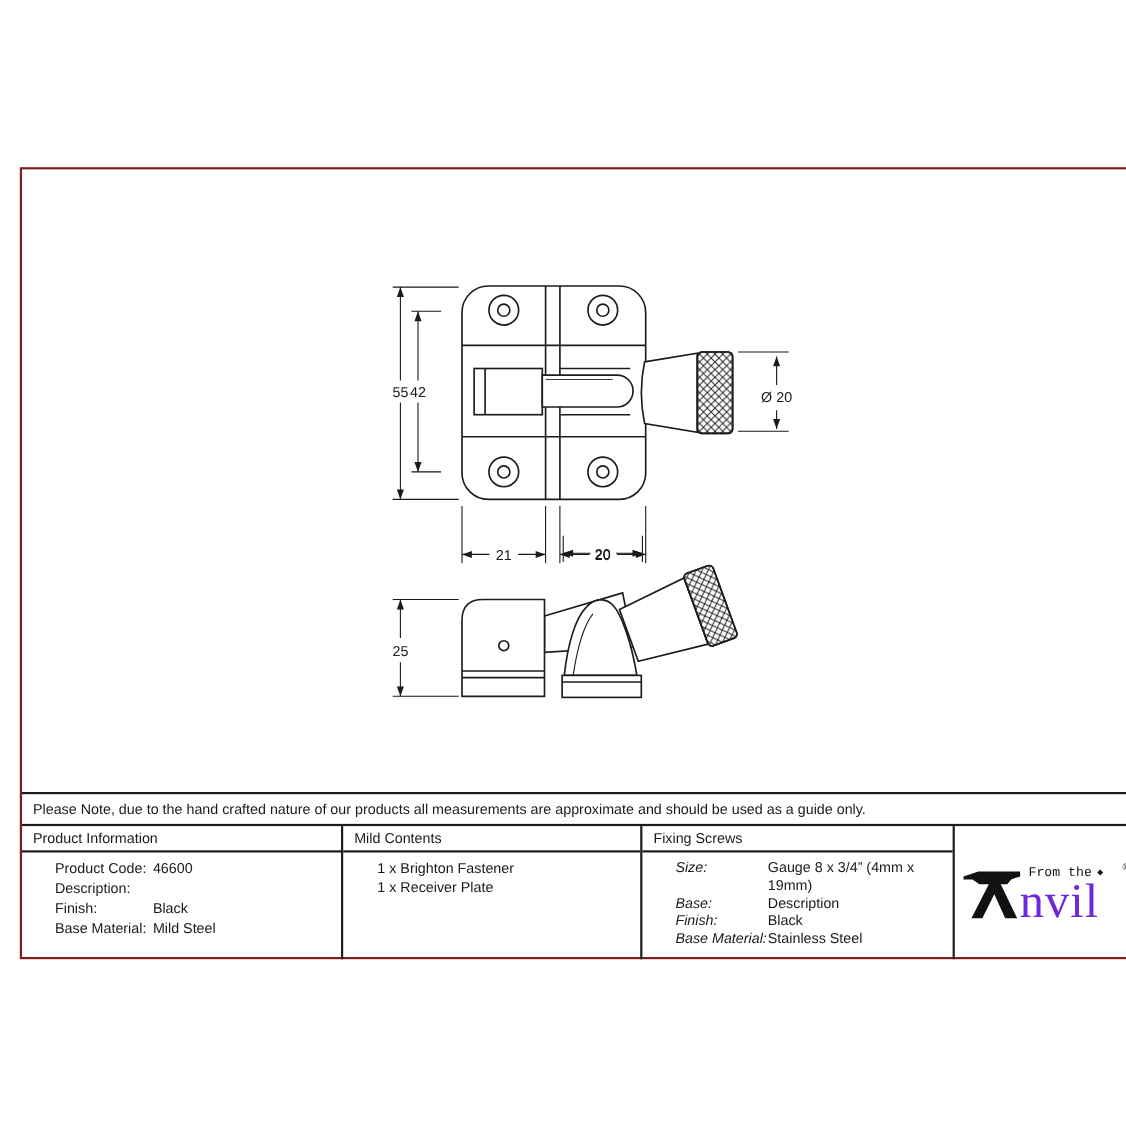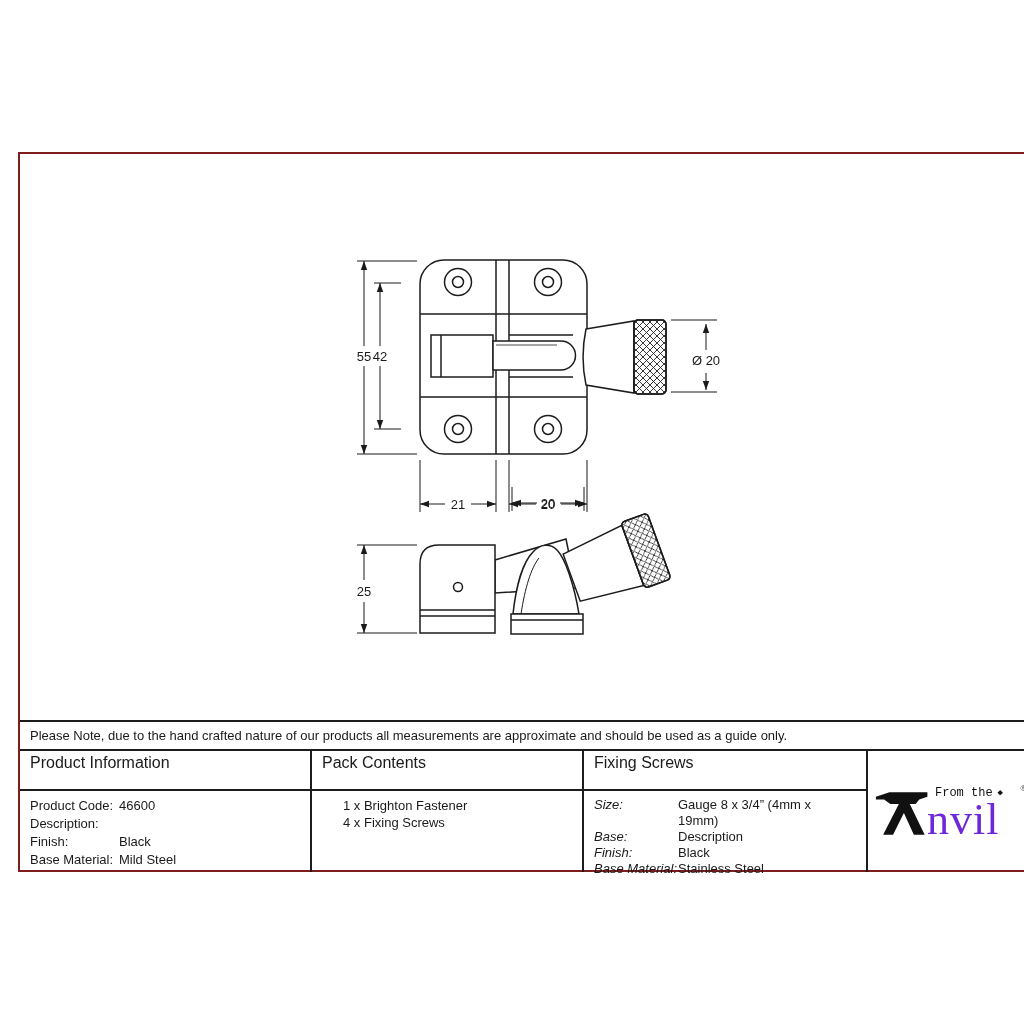--- a/index.html
+++ b/index.html
@@ -10,26 +10,26 @@
   .note-strip{position:absolute;left:0;top:566px;width:1014px;height:27px;border-top:2px solid #1c1c1c;
               display:flex;align-items:center;padding-left:10px;box-sizing:content-box;font-size:13px;}
   .spec-table{position:absolute;left:0;top:595px;width:1014px;height:121px;border-top:2px solid #1c1c1c;
               display:flex;}
   .col{box-sizing:border-box;height:100%;}
   .col + .col{border-left:2px solid #1c1c1c;}
   .col-product{width:290px;}
   .col-pack{width:272px;}
   .col-screws{width:284px;}
   .col-logo{flex:1;display:flex;align-items:center;justify-content:center;}
-  .col-header{height:19px;border-bottom:2px solid #1c1c1c;padding:3px 0 16px 10px;font-size:16px;}
+  .col-header{height:19px;border-bottom:2px solid #1c1c1c;padding:3px 0 0 10px;font-size:13px;}
   .col-body{padding:6px 0 0 10px;font-size:13px;}
   .col-product .col-body{line-height:18px;}
   .col-pack .col-body{line-height:17px;}
   .col-screws .col-body{line-height:16px;}
-  .kv{display:flex;}
+  .kv{display:flex;margin-left:20px;}
   .col-product .k{width:89px;flex:0 0 89px;}
   .col-screws .k{width:84px;flex:0 0 84px;font-style:italic;}
   .v{flex:1;padding-right:20px;}
   .pack-item{display:block;margin-left:21px;}
   
   .logo{position:relative;width:152px;height:58px;}
   .anvil-a{position:absolute;left:0;bottom:3px;width:56px;height:50px;}
   .logo-word{position:absolute;left:52px;bottom:-1px;font-family:"Liberation Serif",serif;
              font-size:44px;line-height:44px;letter-spacing:1px;color:#6d28d9;}
   .logo-tagline{position:absolute;left:60px;top:3px;font-family:Liberation Mono, monospace;
@@ -162,24 +162,24 @@
             <span class="v">Black</span>
           </div>
           <div class="kv">
             <span class="k">Base Material:</span>
             <span class="v">Mild Steel</span>
           </div>
         </div>
       </div>
 
       <div class="col col-pack">
-        <div class="col-header">Pack Contents</div>
+        <div class="col-header">Mild Contents</div>
         <div class="col-body">
           <span class="pack-item">1 x Brighton Fastener</span>
-          <span class="pack-item">4 x Fixing Screws</span>
+          <span class="pack-item">1 x Receiver Plate</span>
         </div>
       </div>
 
       <div class="col col-screws">
         <div class="col-header">Fixing Screws</div>
         <div class="col-body">
           <div class="kv">
             <span class="k">Size:</span>
             <span class="v">Gauge 8 x 3/4” (4mm x 19mm)</span>
           </div>

